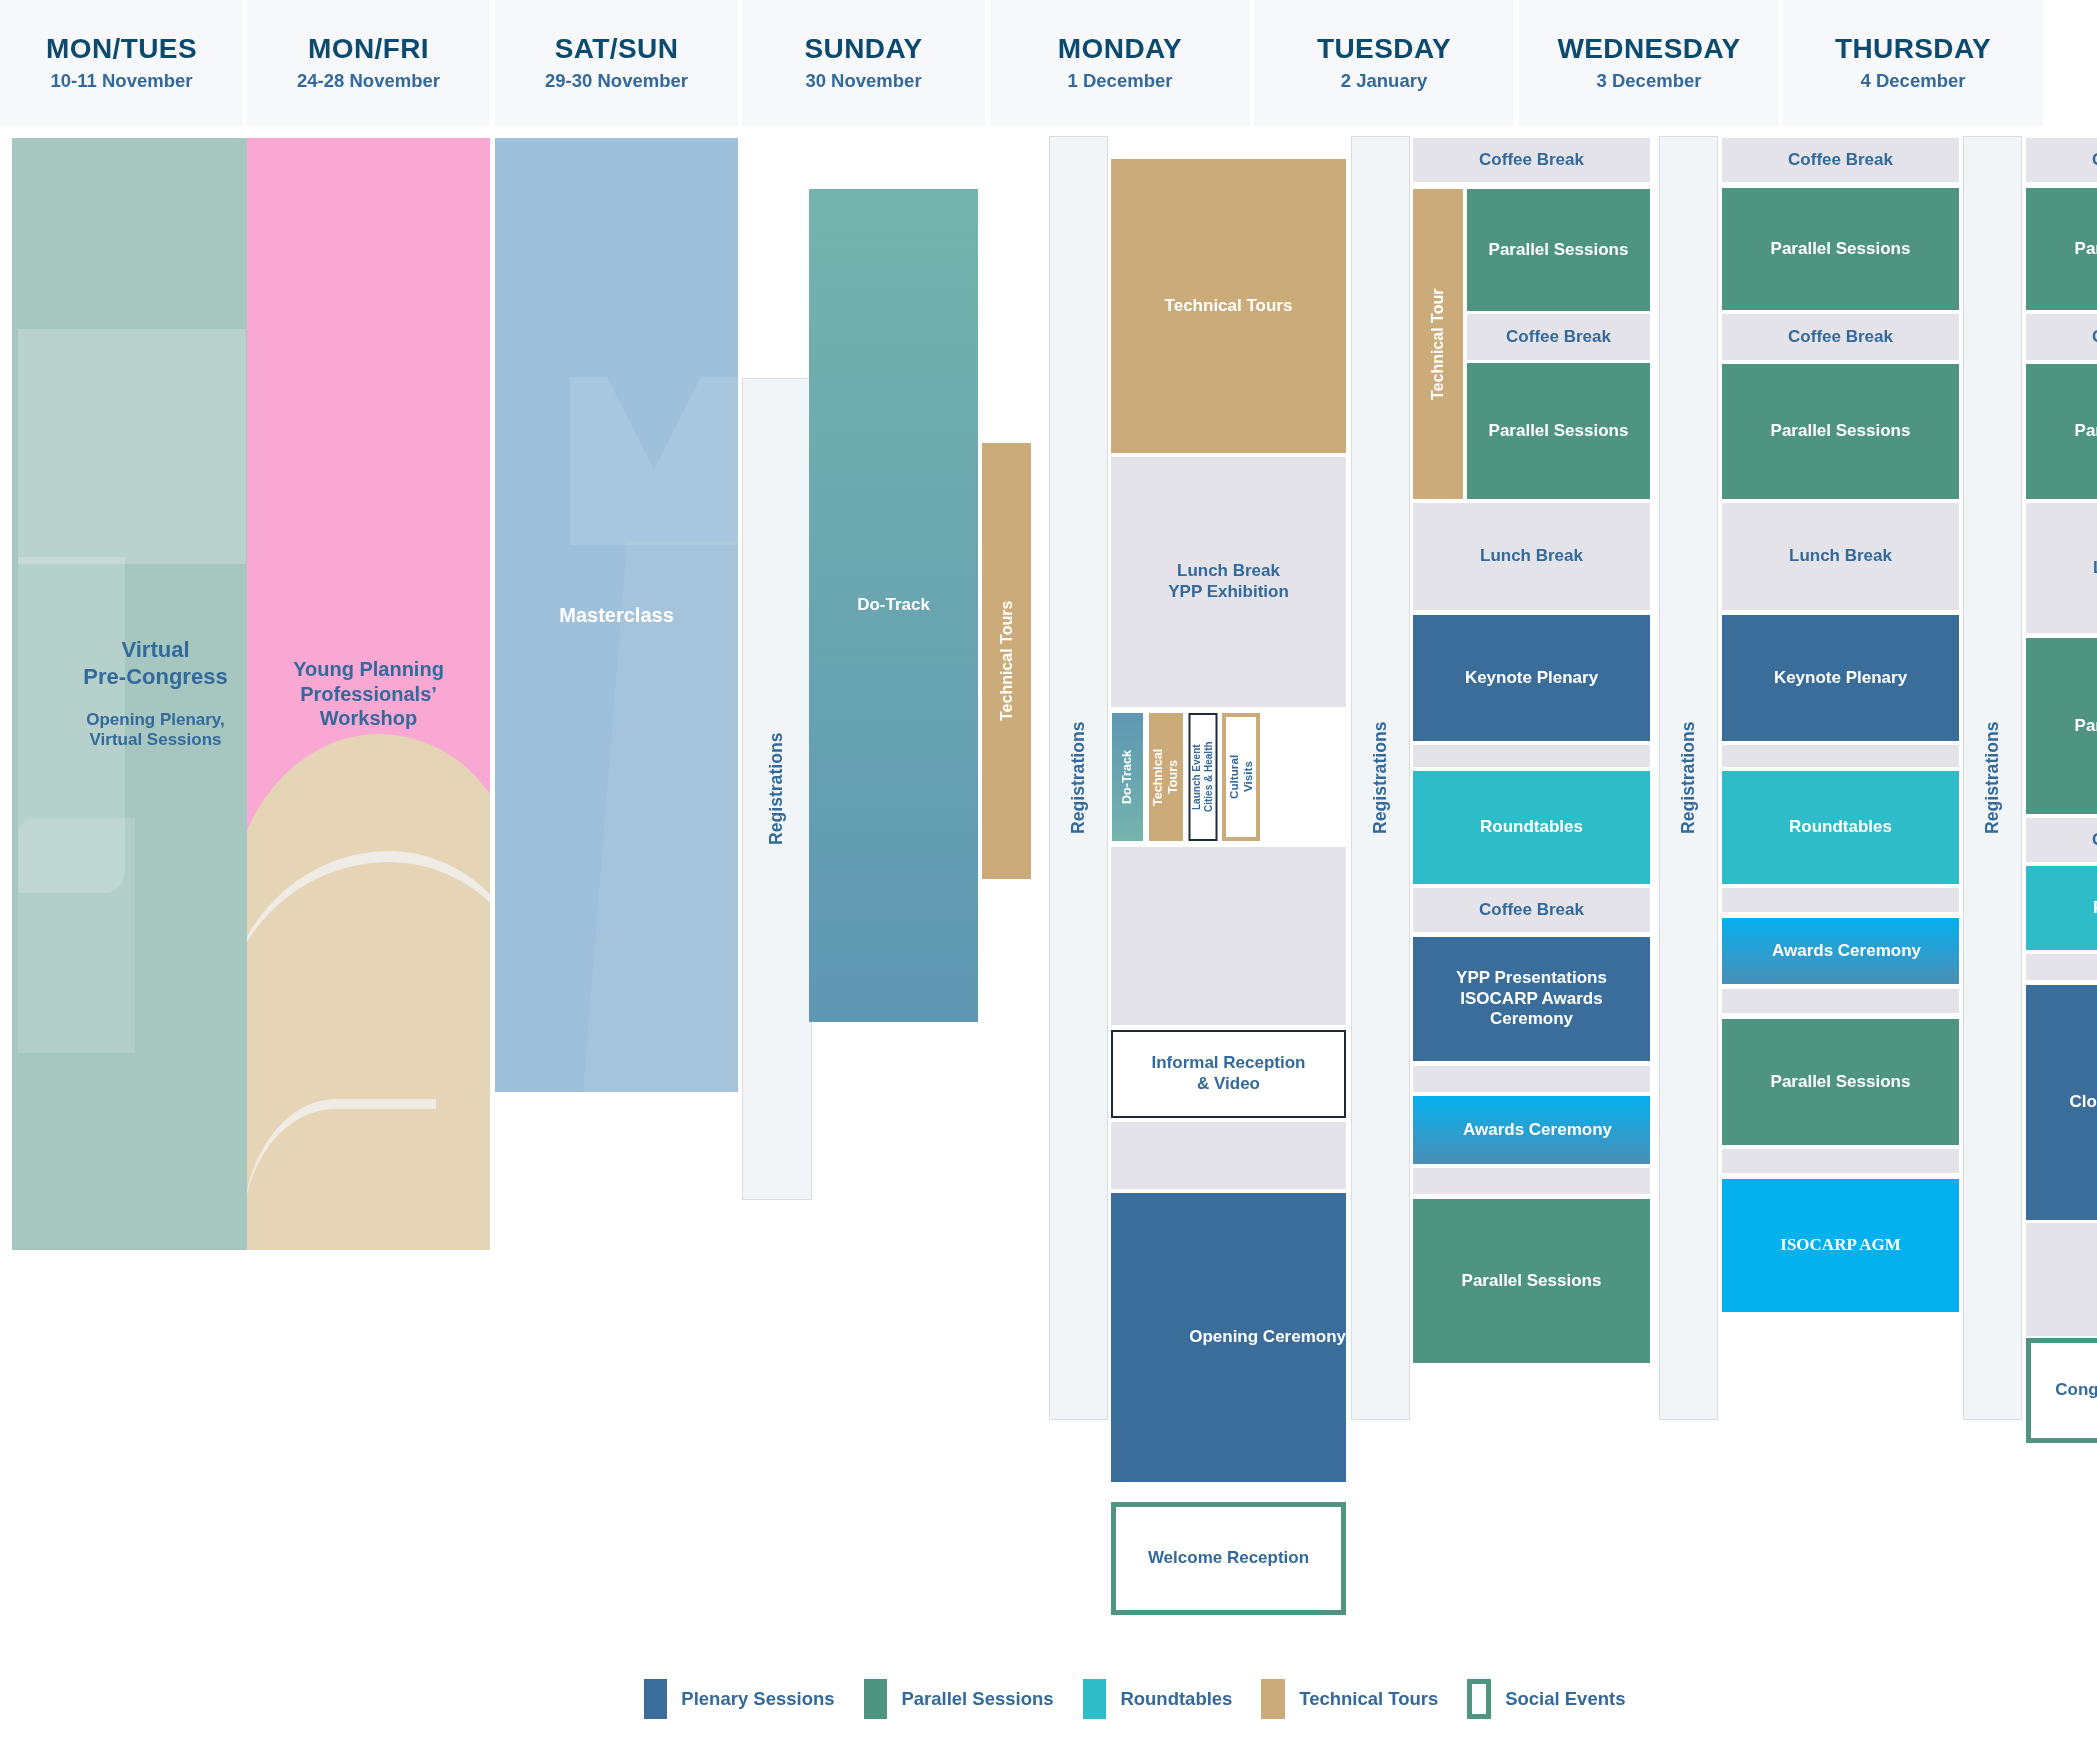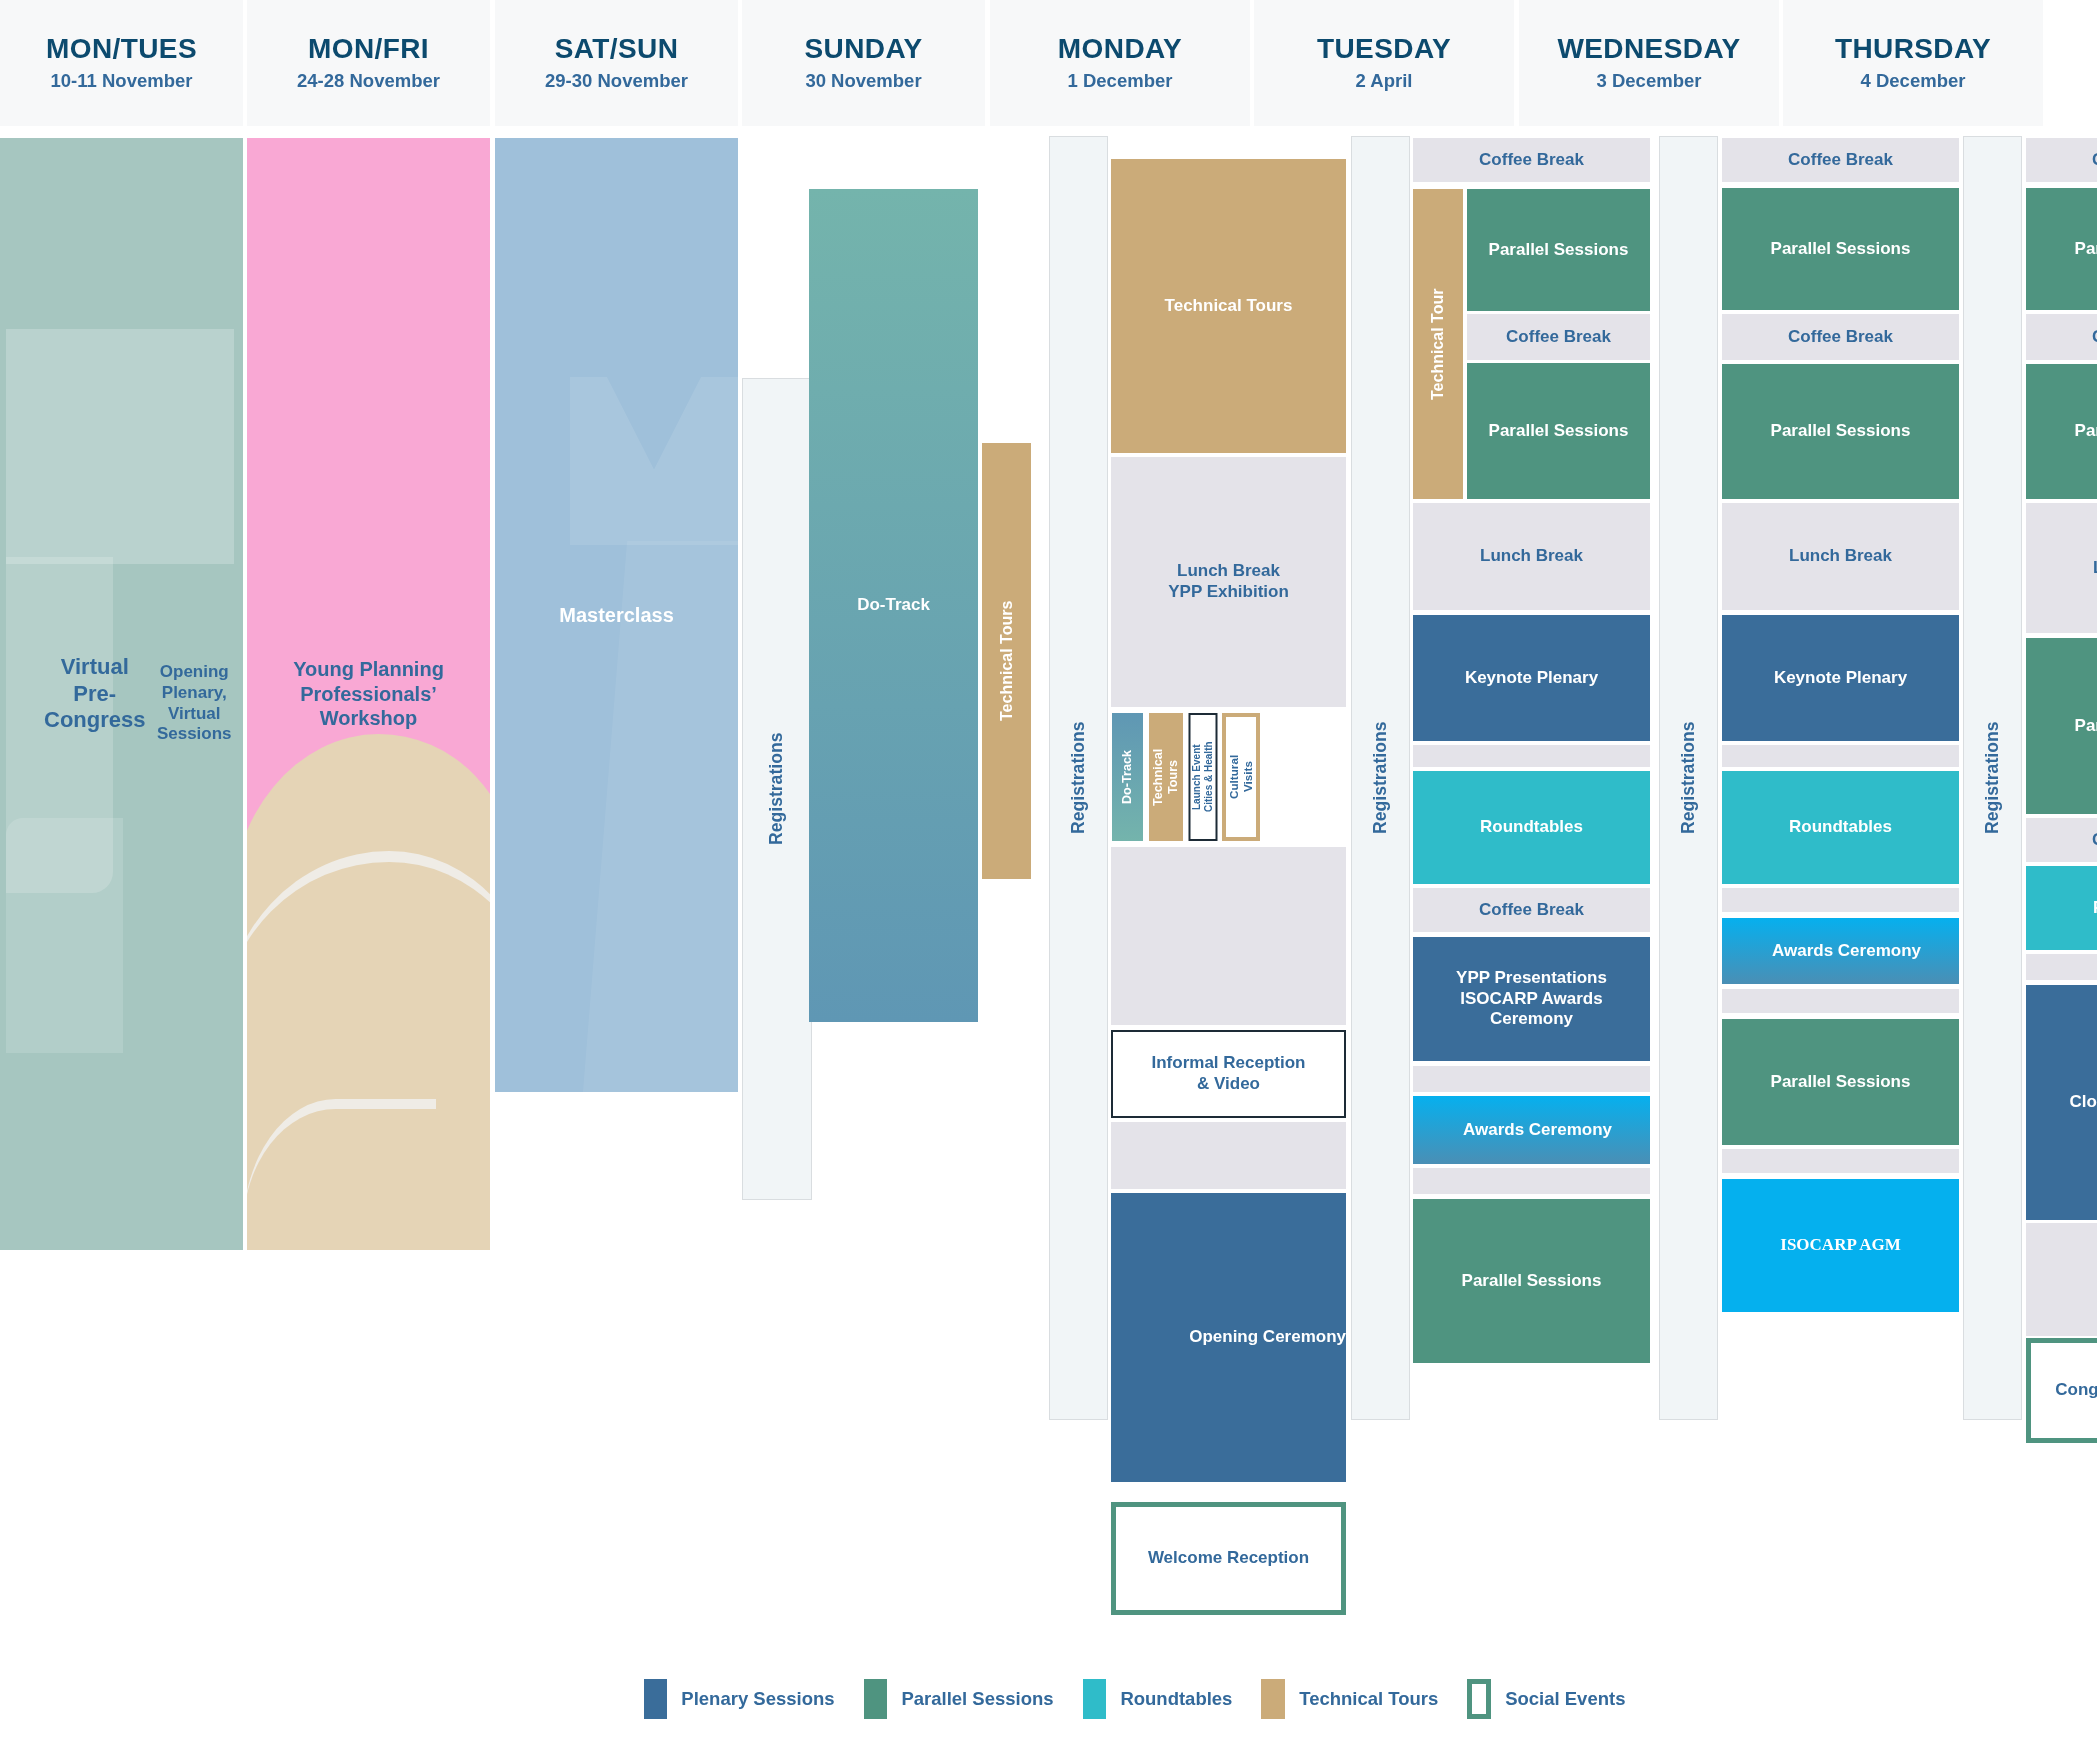--- a/index.html
+++ b/index.html
@@ -59,32 +59,32 @@
   <div class="hdr" style="left:742px;width:243px;">
     <div class="day">SUNDAY</div>
     <div class="date">30 November</div>
   </div>
   <div class="hdr" style="left:990px;width:260px;">
     <div class="day">MONDAY</div>
     <div class="date">1 December</div>
   </div>
   <div class="hdr" style="left:1254px;width:260px;">
     <div class="day">TUESDAY</div>
-    <div class="date">2 April</div>
+    <div class="date">2 January</div>
   </div>
   <div class="hdr" style="left:1519px;width:260px;">
     <div class="day">WEDNESDAY</div>
     <div class="date">3 December</div>
   </div>
   <div class="hdr" style="left:1783px;width:260px;">
     <div class="day">THURSDAY</div>
     <div class="date">4 December</div>
   </div>
 
-  <div class="blk precongress" style="left:0px;top:138px;width:243px;height:1112px;flex-direction:row;padding-left:44px;">
+  <div class="blk precongress" style="left:12px;top:138px;width:243px;height:1112px;flex-direction:column;padding-left:44px;">
     <div style="position:absolute;left:5.9px;top:191px;width:228px;height:235px;background:rgba(255,255,255,0.22);"></div>
     <div style="position:absolute;left:5.9px;top:419px;width:107px;height:336px;background:rgba(255,255,255,0.18);border-radius:0 0 21px 0;"></div>
     <div style="position:absolute;left:5.9px;top:680px;width:117px;height:235px;background:rgba(255,255,255,0.14);border-radius:17px 0 0 0;"></div>
     <div style="position:relative;white-space:pre-line;font-size:22px;">Virtual
 Pre-Congress</div>
     <div style="position:relative;white-space:pre-line;font-size:17px;margin-top:19px;">Opening Plenary,
 Virtual Sessions</div>
   </div>
 
   <div class="blk ypp-col" style="left:247px;top:138px;width:243px;height:1112px;overflow:hidden;">

